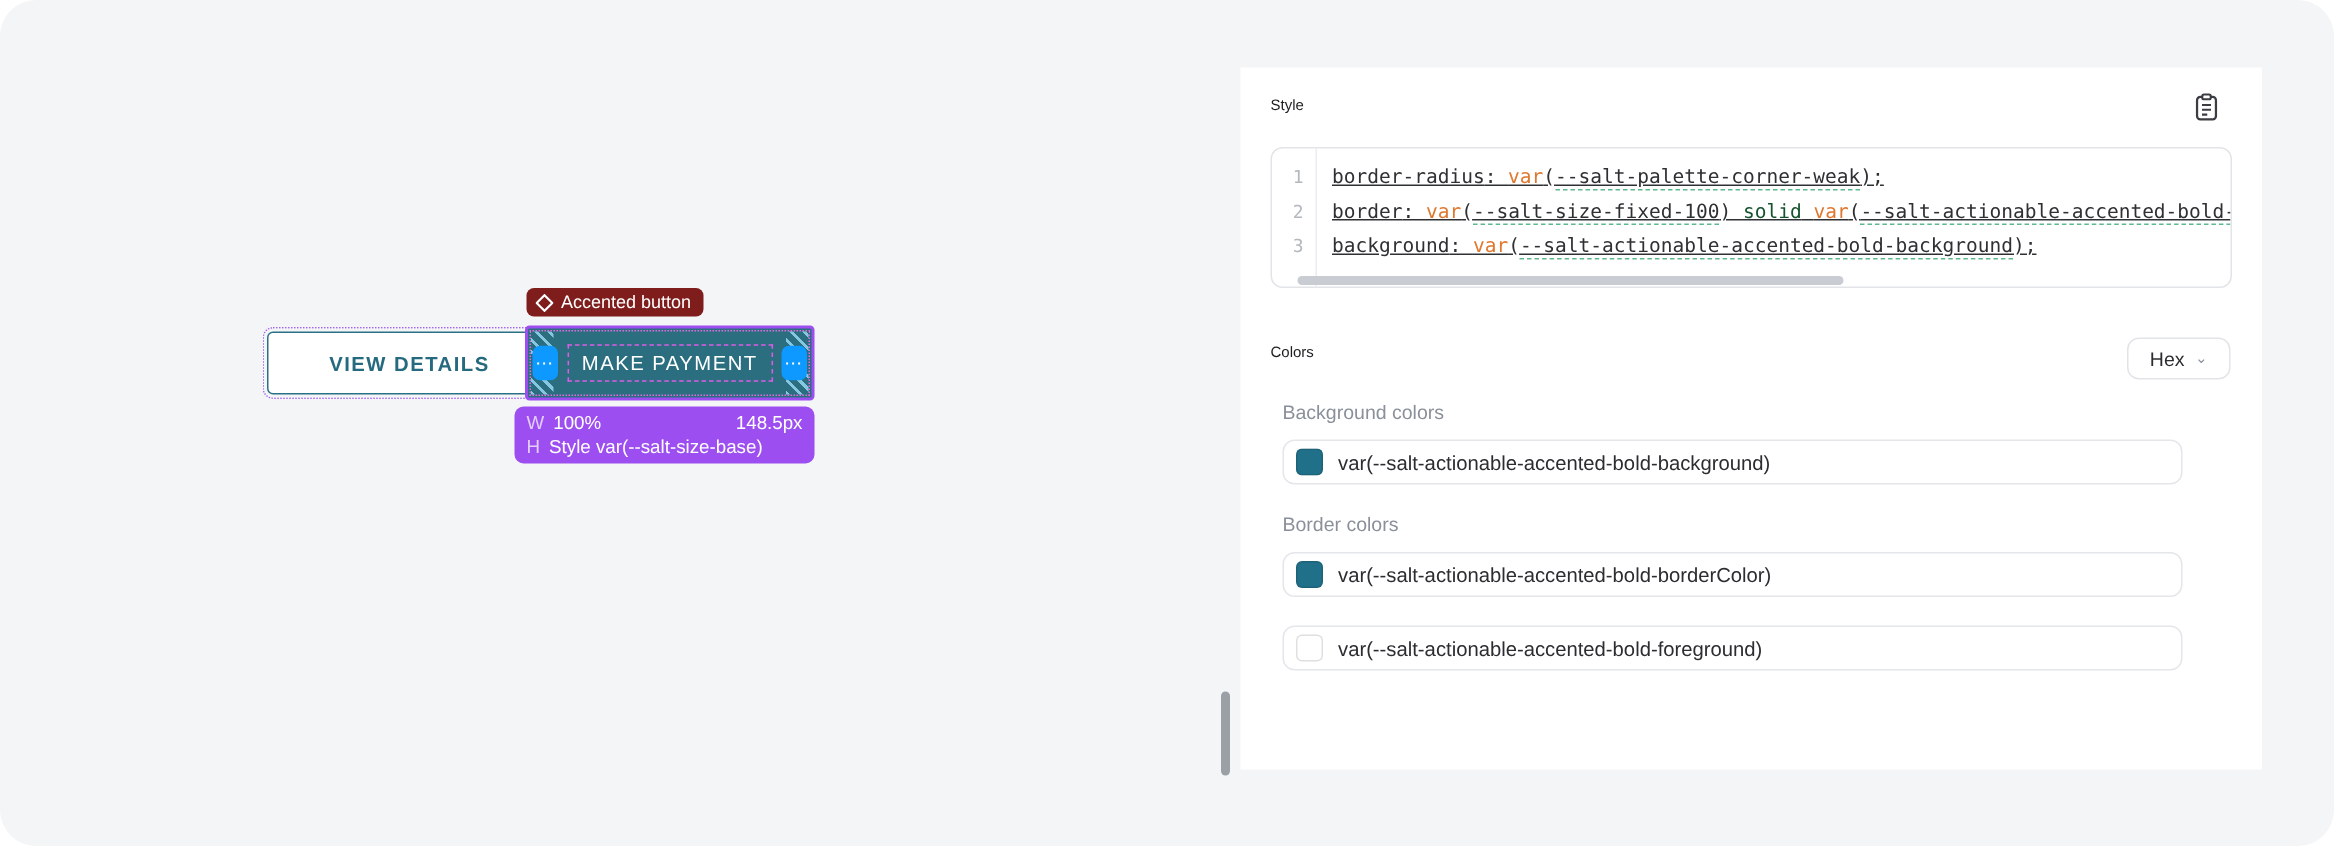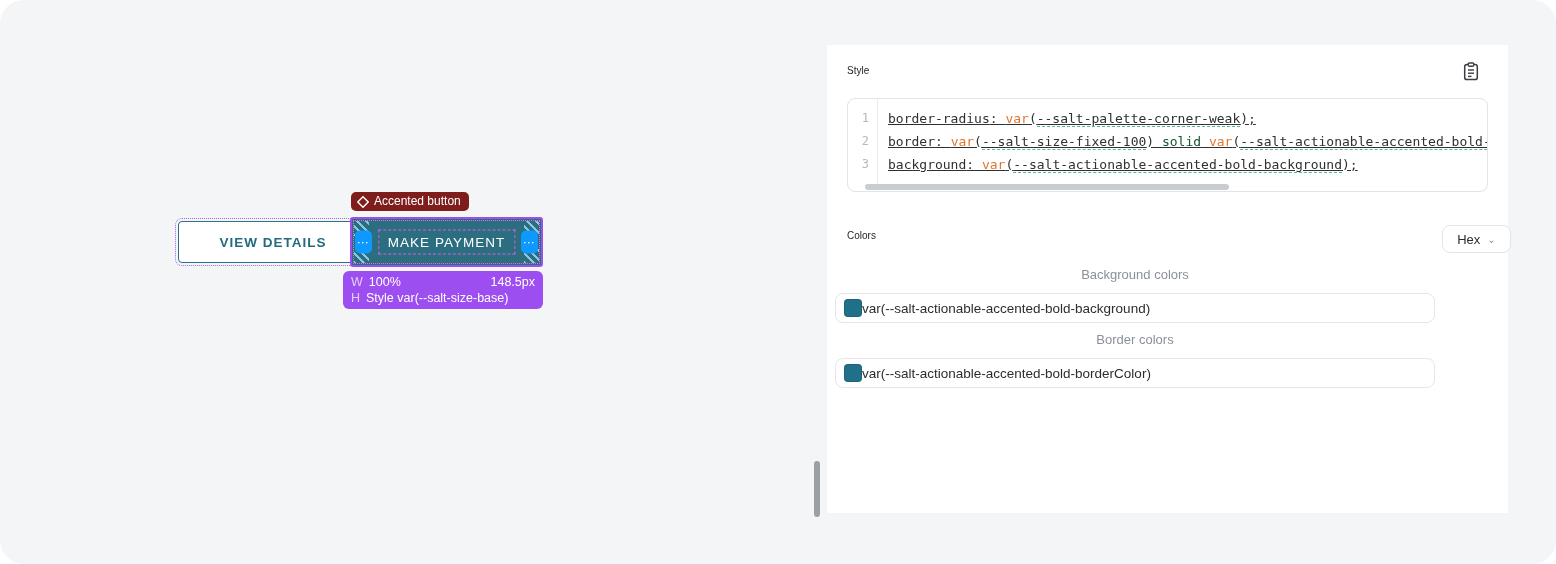--- a/index.html
+++ b/index.html
@@ -85,32 +85,32 @@
   .tk-kw { color:#14532d; }
   .tk-var { color:#2f3033; border-bottom:1px dashed #5cb88e; }
   .hscroll {
     position:absolute; left:38px; top:139px; width:364px; height:6px;
     background:#c9ccd2; border-radius:3px; cursor:pointer;
   }
   .unit-dd {
     position:absolute; left:591px; top:180px; width:69px; height:28px;
     border:1px solid #e2e4e8; border-radius:8px; background:#fff;
     display:flex; align-items:center; justify-content:center; gap:7px;
-    font-size:13px; color:#2c2d30; cursor:pointer;margin-left:24px;
+    font-size:13px; color:#2c2d30; cursor:pointer;
   }
   .chev { color:#8a909a; font-size:10px; }
   .grp-label { font-size:13px; color:#8a909a; margin:0 0 11px 0; }
   .color-row {
     height:30px; border:1px solid #e4e6ea; border-radius:8px; background:#fff;
-    display:flex; align-items:center; padding:12px 8px; margin-bottom:9px;
+    display:flex; align-items:center; padding:12px 8px; gap:10px; margin-bottom:19px;
     cursor:pointer;
   }
   .swatch { width:18px; height:18px; border-radius:4px; border:1px solid rgba(0,0,0,0.12); }
   .color-val { font-size:13.5px; color:#2c2d30; }
-  .groups-wrap { position:absolute; left:8px; top:222px; width:600px;text-align:center; }
+  .groups-wrap { position:absolute; left:28px; top:222px; width:600px; }
 
   .vscroll {
     position:absolute; left:814px; top:461px; width:6px; height:56px;
     background:#9aa0a6; border-radius:3px; cursor:pointer;
   }
 </style>
 </head>
 <body>
 
 <div class="stage">
@@ -188,17 +188,21 @@
         <div class="grp-label">Background colors</div>
         <div class="color-row">
           <span class="swatch" style="background: rgb(33, 112, 138);"></span>
           <span class="color-val">var(--salt-actionable-accented-bold-background)</span>
         </div>
         <div class="grp-label">Border colors</div>
         <div class="color-row">
           <span class="swatch" style="background: rgb(33, 112, 138);"></span>
           <span class="color-val">var(--salt-actionable-accented-bold-borderColor)</span>
         </div>
+        <div class="color-row">
+          <span class="swatch" style="background: rgb(255, 255, 255);"></span>
+          <span class="color-val">var(--salt-actionable-accented-bold-foreground)</span>
+        </div>
       </div>
   </div>
 
   <div class="vscroll"></div>
 </div>
 
 </body></html>

